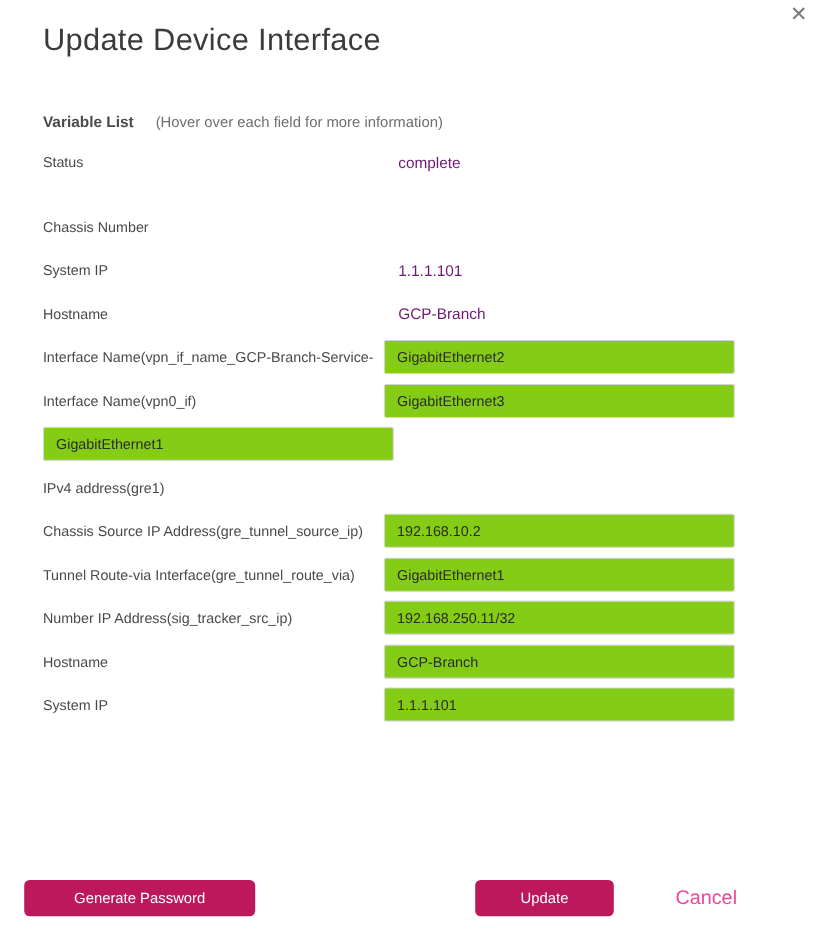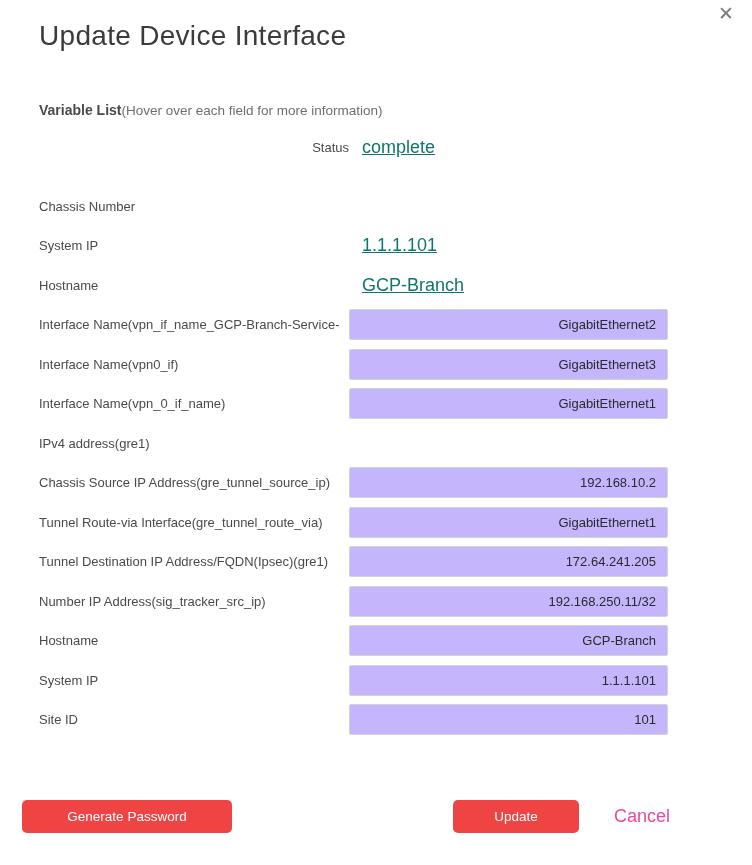--- a/index.html
+++ b/index.html
@@ -23,67 +23,65 @@
   .dialog-title {
     position: absolute; top: 20px; left: 39px;
     font-size: 28px; font-weight: 300; color: #3b3b3b;
     letter-spacing: 0.3px;
   }
 
   .section-header {
     position: absolute; top: 102px; left: 39px; right: 30px;
     font-size: 13.5px; color: #6e6e6e;
   }
-  .section-title { font-weight: bold; color: #4a4a4a; font-size: 14px; margin-right: 0; }
+  .section-title { font-weight: bold; color: #4a4a4a; font-size: 14px; margin-right: 20px; }
 
   .rows { position: absolute; top: 128px; left: 39px; right: 30px; }
 
   .field-row {
     display: flex; align-items: center;
     min-height: 39.5px;
   }
-  .field-row.gap-after { margin-bottom: 19px; text-align: right; }
+  .field-row.gap-after { margin-bottom: 19px; }
 
   .field-label {
     width: 310px; flex-shrink: 0;
     font-size: 13px; color: #4a4a4a;
     white-space: nowrap; overflow: hidden;
   }
   .field-value-static {
-    font-size: 18px; color: #0f766e;
+    font-size: 14px; color: #701a75;
     padding-left: 13px;
     white-space: nowrap;
-    text-decoration: underline;
   }
   .field-input {
     width: 319px; height: 31px;
     border: 1px solid #d4d4d4;
     border-radius: 2px;
-    background: #c4b5fd;
+    background: #84cc16;
     padding: 0 11px;
     font-size: 13px; color: #2b2b2b;
     font-family: "Liberation Sans", sans-serif;
     outline: none;
-    text-align: right;
   }
 
   .footer {
     position: absolute; left: 22px; right: 0; top: 800px; height: 33px;
   }
   .btn {
     height: 33px;
     border: none; border-radius: 5px;
-    background: #ef4444; color: #ffffff;
+    background: #be185d; color: #ffffff;
     font-size: 13.5px;
     font-family: "Liberation Sans", sans-serif;
     cursor: pointer;
     position: absolute; top: 0;
   }
   .btn-generate { left: 0; width: 210px; }
-  .btn-update { left: 410px; width: 126px; margin-left: 21px; }
+  .btn-update { left: 410px; width: 126px; }
   .cancel-link {
     position: absolute; top: 0; left: 592px;
     line-height: 33px;
     font-size: 18px; color: #ec4899;
     text-decoration: none; cursor: pointer;
   }
 </style>
 </head>
 <body>
 
@@ -122,62 +120,53 @@
       <div class="field-label">Interface Name(vpn_if_name_GCP-Branch-Service-</div>
       <input class="field-input" type="text" value="GigabitEthernet2" style="">
     </div>
 
     <div class="field-row">
       <div class="field-label">Interface Name(vpn0_if)</div>
       <input class="field-input" type="text" value="GigabitEthernet3" style="">
     </div>
 
     <div class="field-row">
-      <div class="field-label">Interface Name(vpn_0_if_name)</div>
       <input class="field-input" type="text" value="GigabitEthernet1" style="">
     </div>
 
     <div class="field-row">
       <div class="field-label">IPv4 address(gre1)</div>
     </div>
 
     <div class="field-row">
       <div class="field-label">Chassis Source IP Address(gre_tunnel_source_ip)</div>
       <input class="field-input" type="text" value="192.168.10.2" style="">
     </div>
 
     <div class="field-row">
       <div class="field-label">Tunnel Route-via Interface(gre_tunnel_route_via)</div>
       <input class="field-input" type="text" value="GigabitEthernet1" style="">
     </div>
 
-    <div class="field-row">
-      <div class="field-label">Tunnel Destination IP Address/FQDN(Ipsec)(gre1)</div>
-      <input class="field-input" type="text" value="172.64.241.205" style="">
-    </div>
 
     <div class="field-row">
       <div class="field-label">Number IP Address(sig_tracker_src_ip)</div>
       <input class="field-input" type="text" value="192.168.250.11/32" style="">
     </div>
 
     <div class="field-row">
       <div class="field-label">Hostname</div>
       <input class="field-input" type="text" value="GCP-Branch" style="">
     </div>
 
     <div class="field-row">
       <div class="field-label">System IP</div>
       <input class="field-input" type="text" value="1.1.1.101" style="">
     </div>
 
-    <div class="field-row">
-      <div class="field-label">Site ID</div>
-      <input class="field-input" type="text" value="101" style="">
-    </div>
   </div>
 
   <div class="footer">
     <button class="btn btn-generate">Generate Password</button>
     <button class="btn btn-update">Update</button>
     <a class="cancel-link">Cancel</a>
   </div>
 
 </div>
 

